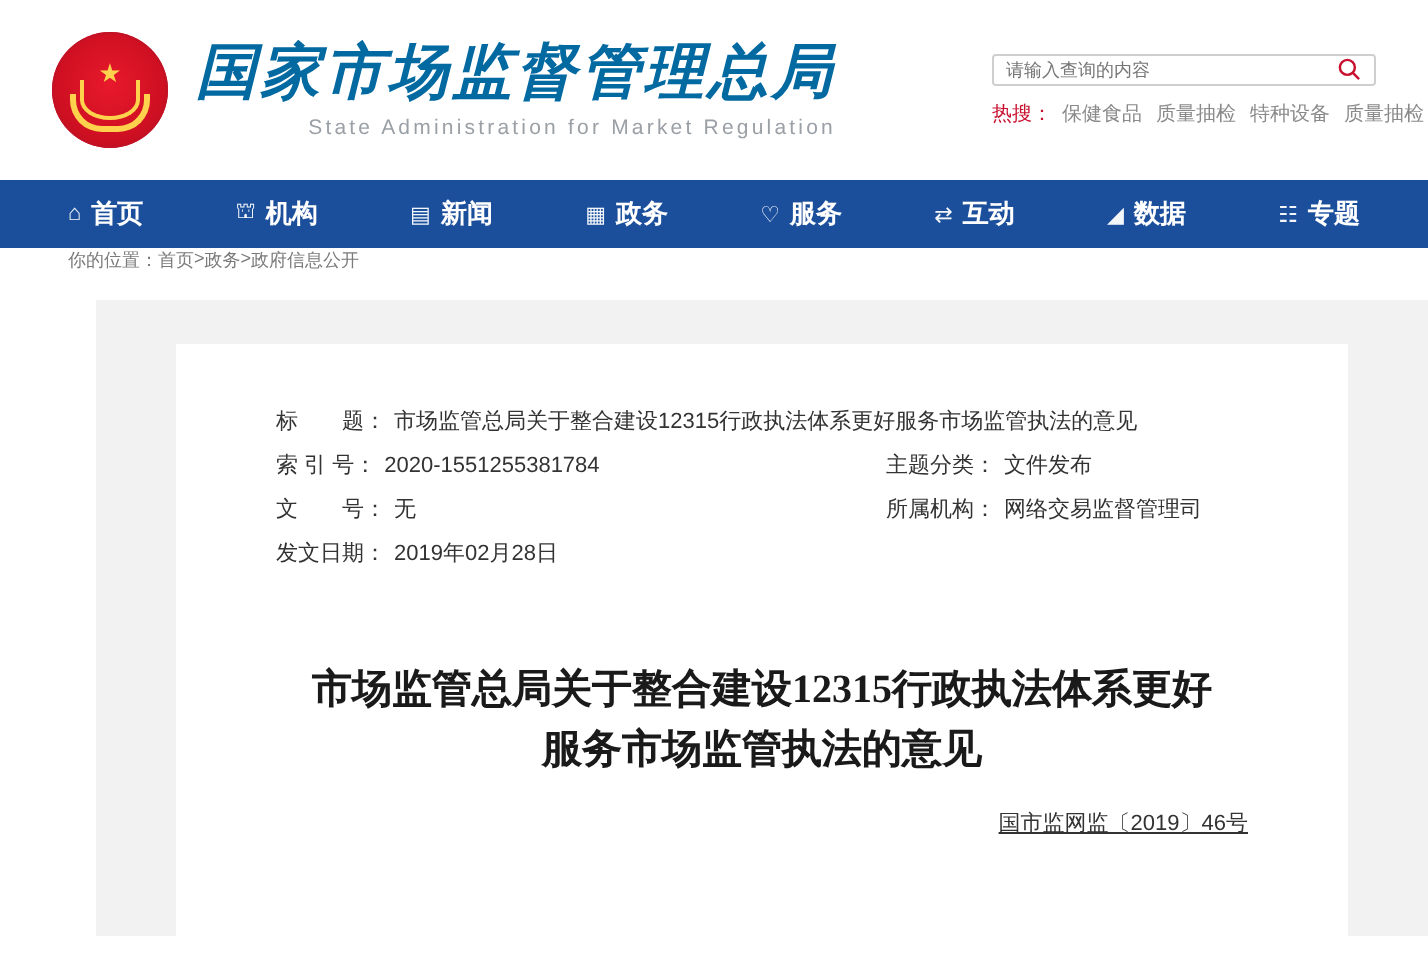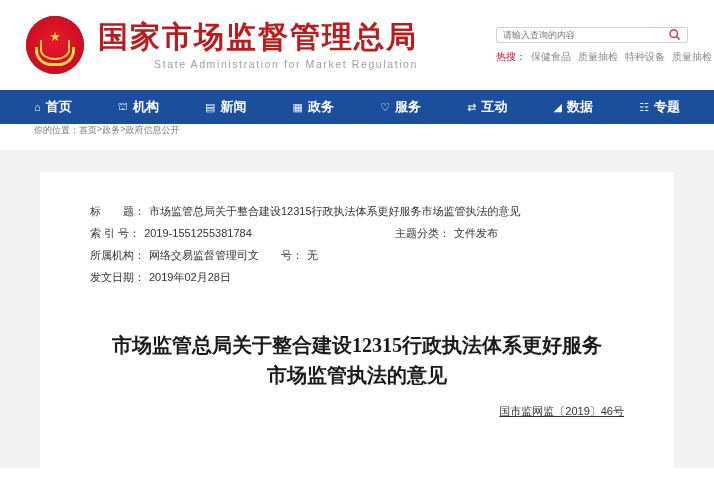--- a/index.html
+++ b/index.html
@@ -73,24 +73,25 @@
     border-radius: 0 0 50% 50%;
   }
   .title-block {
     margin-left: 14px;
     flex: 0 0 auto;
   }
   .site-title-cn {
     font-family: "Liberation Serif", serif;
     font-size: 30px;
     font-weight: bold;
-    color: #b91c1c;
+    color: #0369a1;
     letter-spacing: 2px;
     line-height: 34px;
     white-space: nowrap;
+    font-style: italic;
   }
   .site-title-en {
     font-size: 10.5px;
     color: #9aa0a6;
     letter-spacing: 1.6px;
     margin-top: 4px;
     white-space: nowrap;
     text-align: right;
   }
   .header-right {
@@ -185,20 +186,21 @@
   }
   .breadcrumb .bc-label { color: #7a7a7a; }
   .breadcrumb a { color: #7a7a7a; text-decoration: none; }
 
   
   .content-wrap {
     background: #f2f2f2;
     padding: 22px 0 0 0;
     height: 318px;
     box-sizing: border-box;
+    margin-left: 48px;
   }
   .card {
     background: #ffffff;
     margin: 0 40px;
     min-height: 296px;
     padding: 28px 50px 0 50px;
     box-sizing: border-box;
   }
 
   .meta {
@@ -329,35 +331,35 @@
       <div class="meta">
         <div class="meta-row">
           <div class="meta-cell">
             <span class="meta-key">标　　题：</span>
             <span class="meta-val">市场监管总局关于整合建设12315行政执法体系更好服务市场监管执法的意见</span>
           </div>
         </div>
         <div class="meta-row">
           <div class="meta-cell left">
             <span class="meta-key">索 引 号：</span>
-            <span class="meta-val">2019-1551255381784</span>
+            <span class="meta-val">2020-1551255381784</span>
           </div>
           <div class="meta-cell">
             <span class="meta-key">主题分类：</span>
             <span class="meta-val">文件发布</span>
           </div>
         </div>
         <div class="meta-row">
+          <div class="meta-cell left">
+            <span class="meta-key">文　　号：</span>
+            <span class="meta-val">无</span>
+          </div>
           <div class="meta-cell">
             <span class="meta-key">所属机构：</span>
             <span class="meta-val">网络交易监督管理司</span>
-          </div>
-          <div class="meta-cell left">
-            <span class="meta-key">文　　号：</span>
-            <span class="meta-val">无</span>
           </div>
         </div>
         <div class="meta-row">
           <div class="meta-cell left">
             <span class="meta-key">发文日期：</span>
             <span class="meta-val">2019年02月28日</span>
           </div>
         </div>
       </div>
 

